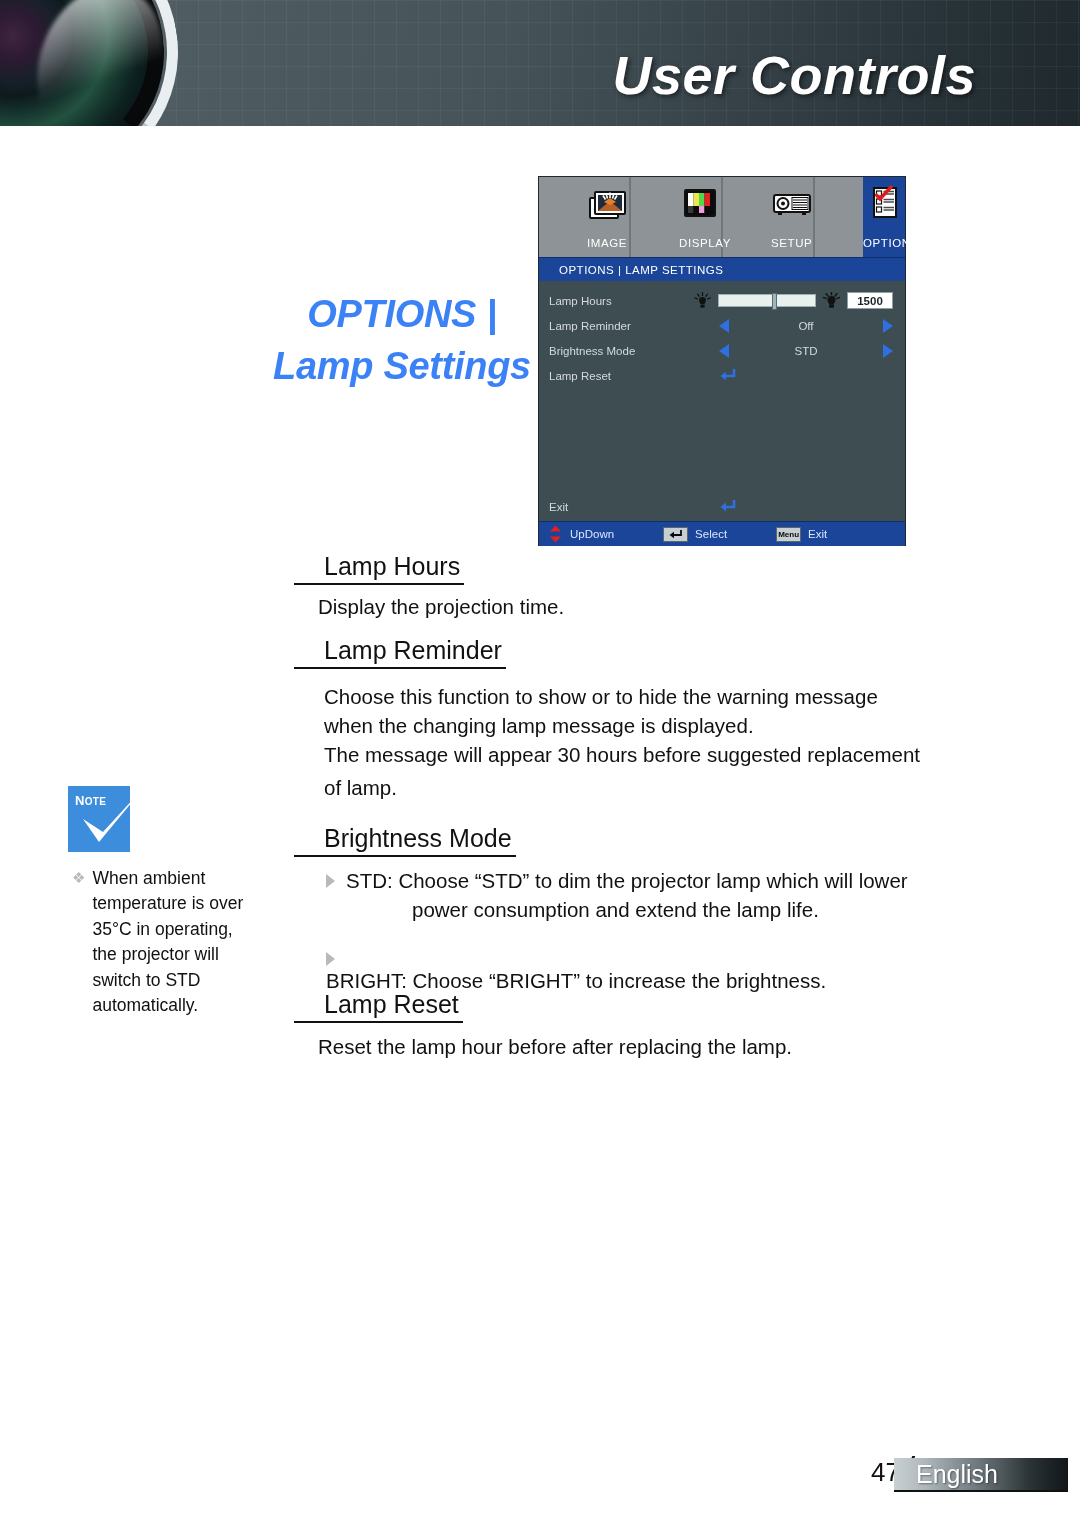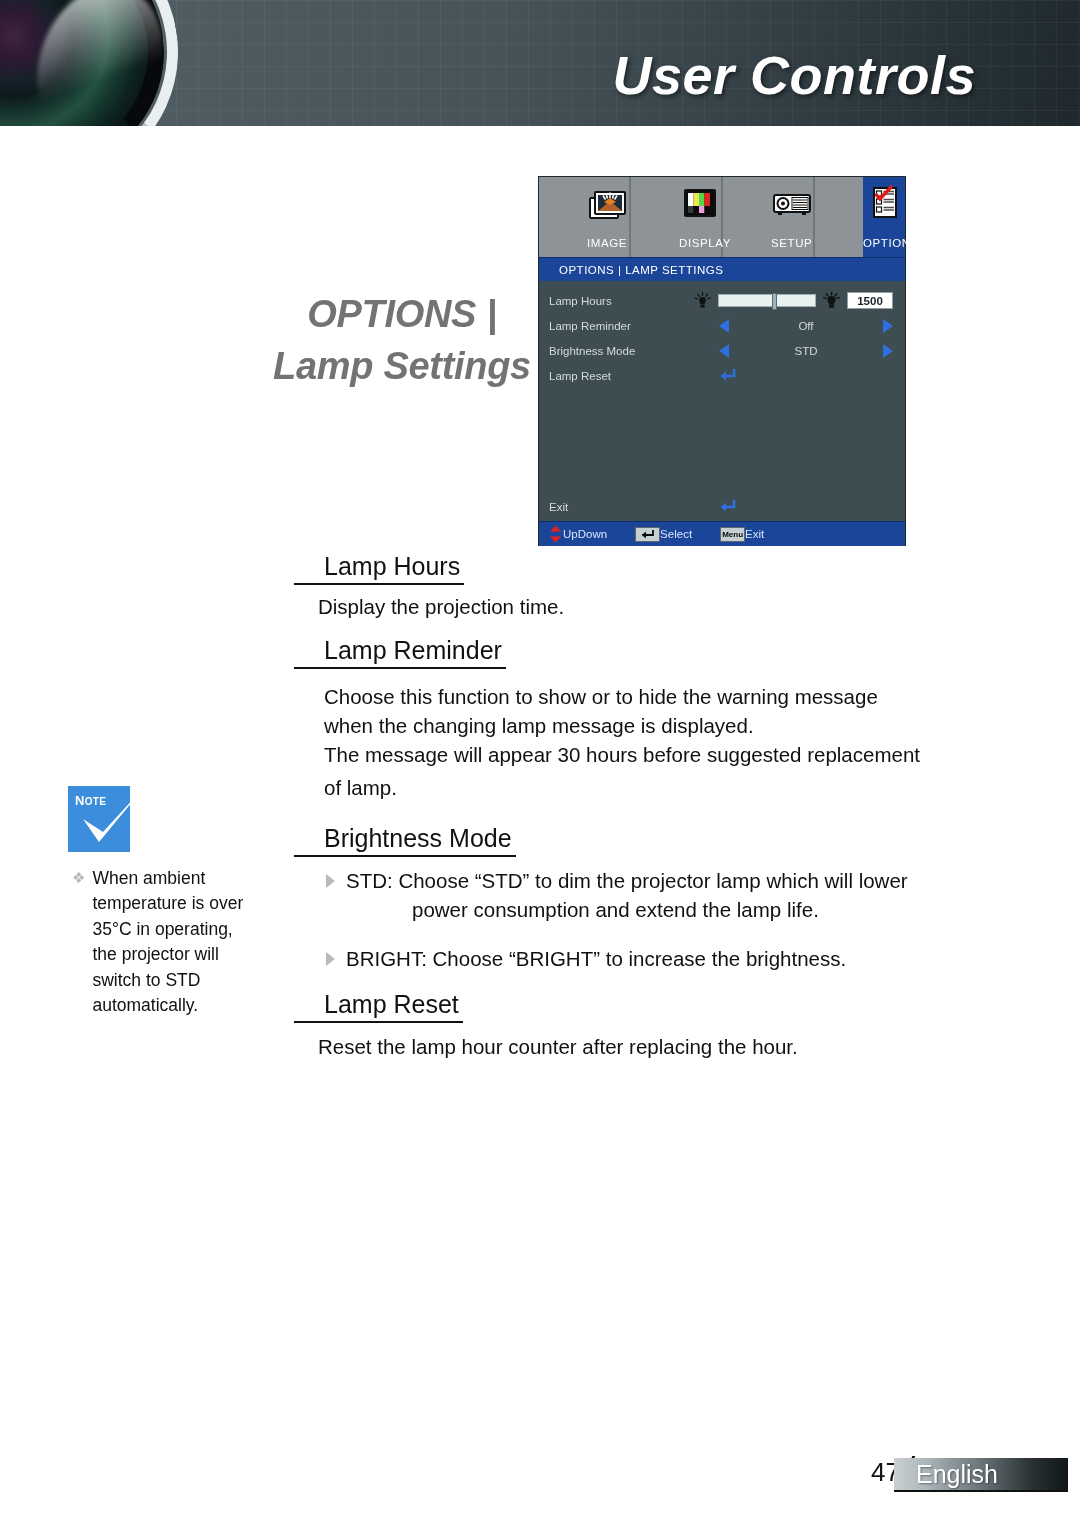--- a/index.html
+++ b/index.html
@@ -82,21 +82,21 @@
 
   
   .page-title {
     position: absolute;
     left: 252px; top: 288px;
     width: 300px;
     text-align: center;
     font-size: 38px;
     font-weight: bold;
     font-style: italic;
-    color: #737373;
+    color: #3b82f6;
     line-height: 1.38;
     letter-spacing: -0.3px;
     z-index: 3;
   }
   .page-title .line2 { display: block; }
 
   
   .osd {
     position: absolute;
     left: 538px; top: 176px;
@@ -219,27 +219,27 @@
     height: 25px;
     background: #1b4599;
     display: flex;
     align-items: center;
     padding-left: 9px;
     color: #cfe0ff;
     font-size: 11.5px;
     border-top: 1px solid #0e2e6e;
   }
   .foot-item { display: flex; align-items: center; margin-right: 28px; }
-  .foot-item .txt { margin-left: 0; color: #d9e6ff; text-align: center; }
+  .foot-item .txt { margin-left: 7px; color: #d9e6ff; text-align: center; }
   .key-btn {
     width: 25px; height: 15px;
     background: #c6cfd2;
     border: 1px solid #5b676b;
     display: flex; align-items: center; justify-content: center;
-    color: #0a0a0a; font-size: 8px; font-weight: bold;
+    color: #0a0a0a; font-size: 8px; font-weight: bold; margin-left: 21px;
   }
 
   
   .content { position: absolute; left: 0; top: 0; width: 1080px; }
   .sec-heading {
     position: absolute;
     font-size: 25px;
     color: #111111;
     white-space: nowrap;
     padding: 0 4px 2px 30px;
@@ -501,28 +501,28 @@
 
   <div class="sec-heading" style="left:294px; top:824px;">Brightness Mode</div>
   <div class="bullets" style="left:326px; top:866px;">
     <div class="bullet-row">
       <span class="bullet-mark"></span>
       <span class="bullet-text">
         <span>STD: Choose “STD” to dim the projector lamp which will lower</span>
         <span class="bullet-indent">power consumption and extend the lamp life.</span>
       </span>
     </div>
-    <div class="bullet-row" style="margin-top:20px;">
+    <div class="bullet-row" style="margin-top:20px;flex-direction:column;">
       <span class="bullet-mark"></span>
       <span class="bullet-text">BRIGHT: Choose “BRIGHT” to increase the brightness.</span>
     </div>
   </div>
 
   <div class="sec-heading" style="left:294px; top:990px;">Lamp Reset</div>
-  <div class="sec-para" style="left:318px; top:1032px;">Reset the lamp hour counter after replacing the hour.</div>
+  <div class="sec-para" style="left:318px; top:1032px;">Reset the lamp hour before after replacing the lamp.</div>
 </div>
 
 <div class="note-icon">
   <span class="note-word">N<span class="sm">OTE</span></span>
   <svg class="note-check" viewBox="0 0 78 66">
     <path d="M10 33 L26 56 L74 -2 L30 46 Z" fill="#ffffff"></path>
   </svg>
 </div>
 <div class="note-text">
   <span class="note-diamond">❖</span>

